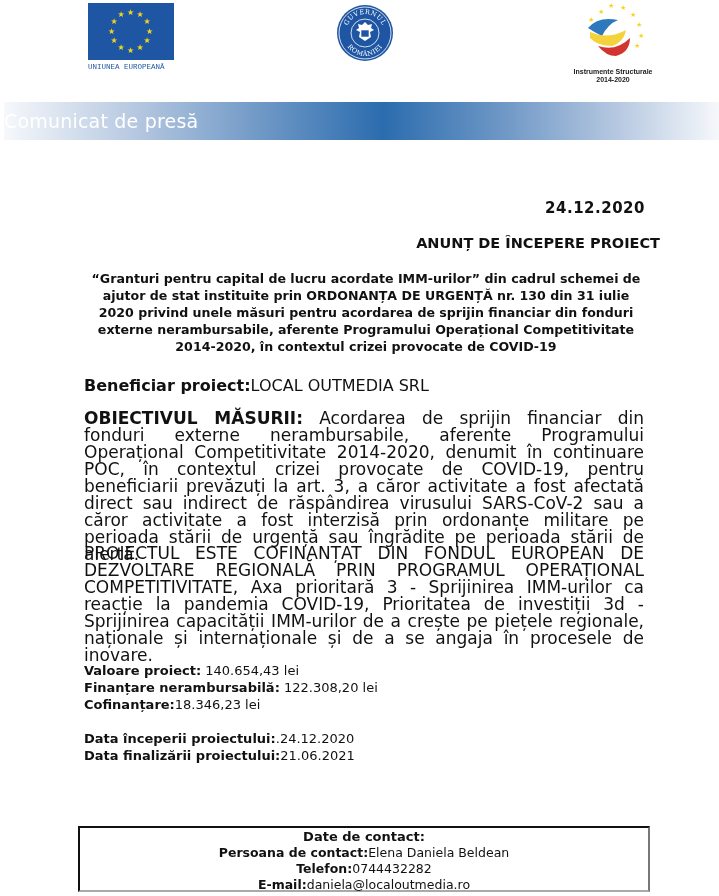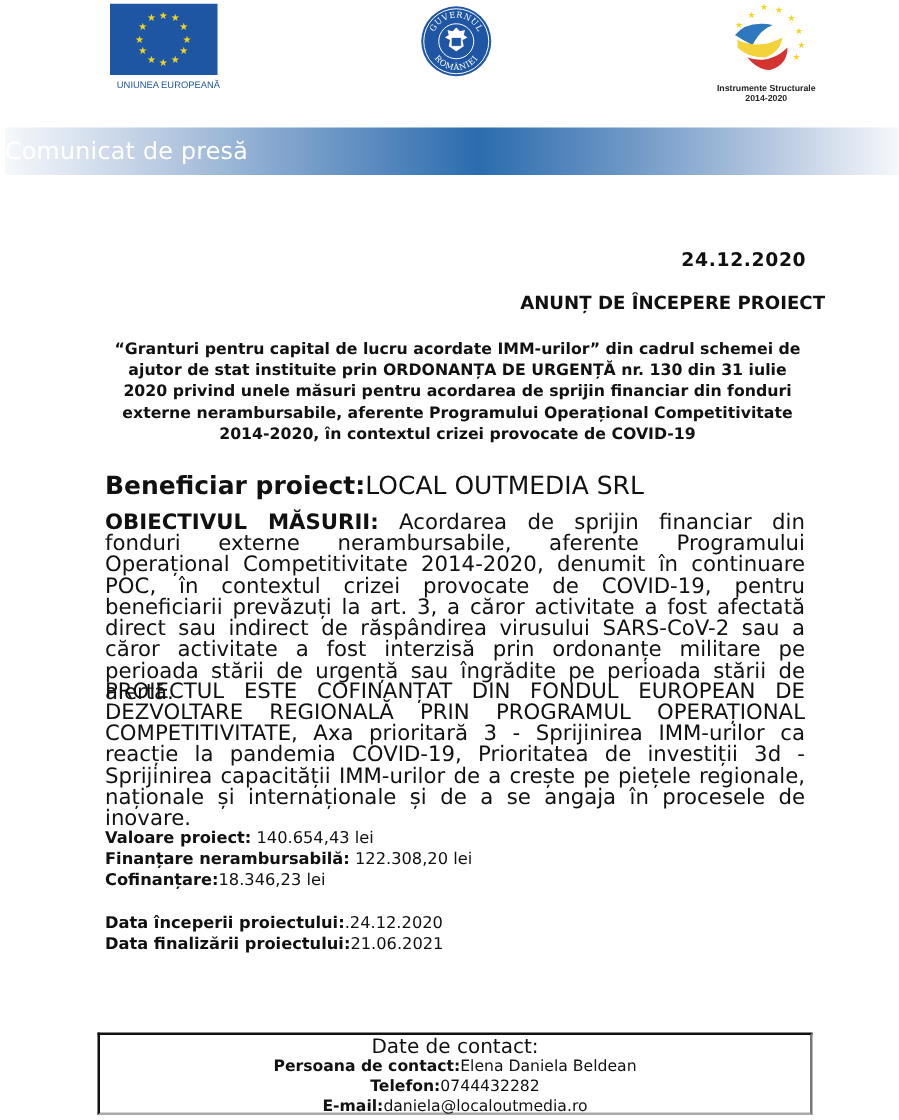--- a/index.html
+++ b/index.html
@@ -4,61 +4,61 @@
   <style>
     html, body { margin: 0; padding: 0; background: #ffffff; }
     body {
       width: 719px; height: 896px; position: relative; overflow: hidden;
       font-family: "DejaVu Sans", sans-serif; color: #111;
     }
     .logo { position: absolute; }
     .eu-logo { left: 88px; top: 3px; width: 88px; }
     .eu-flag { width: 86px; height: 57px; background: #1f56a3; position: relative; }
     .eu-star { position: absolute; color: #f4d51e; font-size: 8px; line-height: 8px; }
-    .eu-caption { font-family: Liberation Sans, sans-serif; font-size: 7.5px; color: #1f56a3; margin-top: 3px; letter-spacing: 0; text-align: right; }
+    .eu-caption { font-family: Liberation Mono, monospace; font-size: 7.5px; color: #1f56a3; margin-top: 3px; letter-spacing: 0; text-align: left; }
 
     .gov-logo { left: 336px; top: 4px; width: 58px; height: 58px; }
     .ssi-logo { left: 568px; top: 2px; width: 90px; height: 82px; }
     .ssi-caption { position: absolute; left: 0; width: 90px; top: 66px; text-align: center; font-family: "Liberation Sans", sans-serif; font-size: 7px; font-weight: bold; line-height: 8px; color: #222; }
 
     .banner {
       position: absolute; left: 4px; top: 102px; width: 715px; height: 38px;
       background: linear-gradient(90deg, #f6f8fb 0%, #b7c9e1 18%, #6f98c6 36%, #2b6cae 53%, #6f98c6 70%, #b7c9e1 86%, #f6f8fb 100%);
       display: flex; align-items: center; justify-content: flex-start;
     }
     .banner-title { color: #ffffff; font-size: 19px; font-family: "DejaVu Sans", sans-serif; letter-spacing: 0.2px; }
 
     .date { position: absolute; right: 74px; top: 199px; font-size: 15px; font-weight: bold; letter-spacing: 0.5px; }
     .heading { position: absolute; left: 80px; width: 580px; top: 235px; text-align: right; font-size: 14.5px; font-weight: bold; }
     .subtitle {
       position: absolute; left: 86px; width: 560px; top: 270px;
       text-align: center; font-size: 12.6px; font-weight: bold; line-height: 17px;
     }
-    .beneficiary { position: absolute; left: 84px; top: 376px; font-size: 20px; }
+    .beneficiary { position: absolute; left: 84px; top: 376px; font-size: 16px; }
     .beneficiary .lbl { font-weight: bold; }
     .para {
       position: absolute; left: 84px; width: 560px; font-size: 17px; line-height: 17px; text-align: justify;
     }
     .objective { top: 410px; }
     .objective .lbl { font-weight: bold; }
     .cofin { top: 545px; }
     .info { position: absolute; left: 84px; font-size: 13px; line-height: 17px; }
     .info .lbl { font-weight: bold; }
     .fin { top: 662px; }
     .dates { top: 730px; }
     .info .row { white-space: nowrap; }
 
     .contact {
       position: absolute; left: 78px; top: 826px; width: 572px; height: 66px;
       border-top: 2px solid #111; border-left: 2px solid #111;
       border-right: 2px solid #777; border-bottom: 2px solid #aaa;
       text-align: center; font-size: 12.5px; line-height: 16px;
       box-sizing: border-box; padding-top: 1px;
     }
-    .contact .title { font-weight: normal; font-size: 16px; }
+    .contact .title { font-weight: bold; font-size: 13px; }
     .contact .lbl { font-weight: bold; }
   </style>
 </head>
 <body>
 
 <div class="logo eu-logo">
   <div class="eu-flag" id="euflag">
       <span class="eu-star" style="left: 39px; top: 5.5px;">★</span>
       <span class="eu-star" style="left: 48.5px; top: 8.04552px;">★</span>
       <span class="eu-star" style="left: 55.4545px; top: 15px;">★</span>

